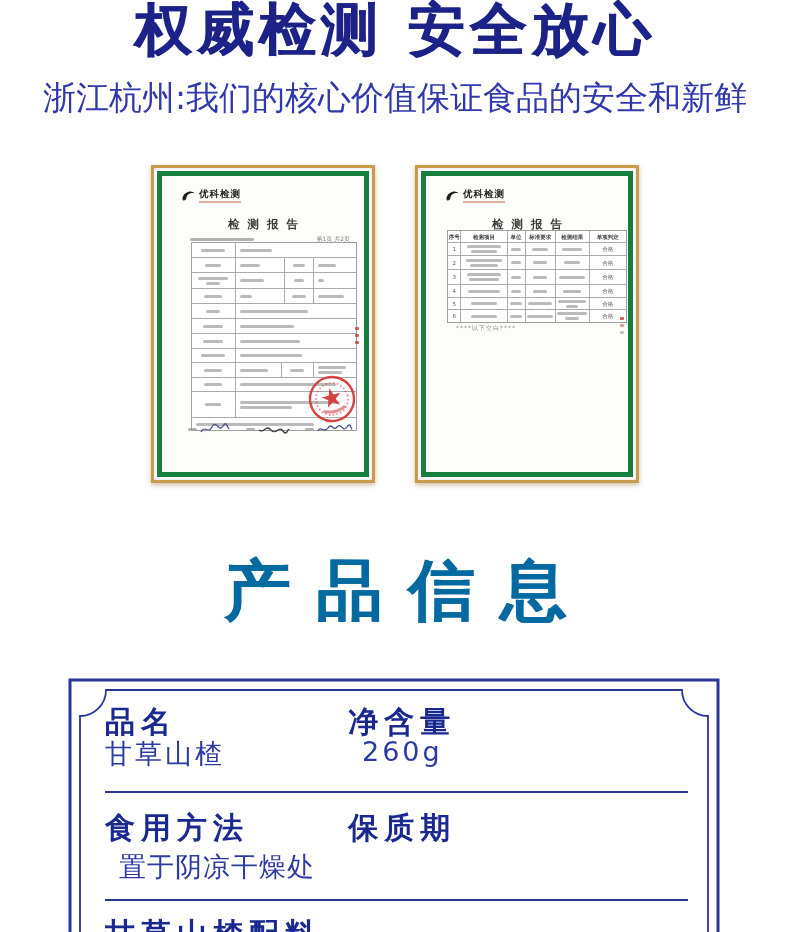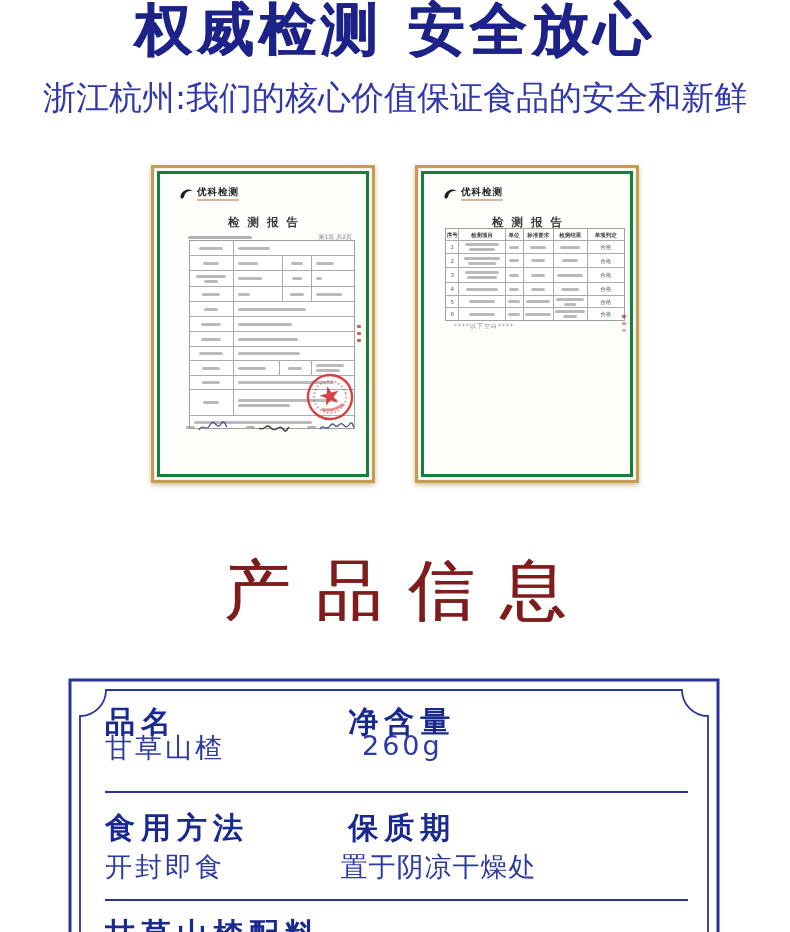--- a/index.html
+++ b/index.html
@@ -10,21 +10,21 @@
   .main-title { position:absolute; top:-8px; left:0; width:100%; text-align:center;
     font-size:57px; font-weight:900; color:#1c2287; letter-spacing:5px; white-space:nowrap;
     text-shadow:1px 0 currentColor; }
   .tips { position:absolute; top:76px; left:0; width:100%; text-align:center;
     font-size:33px; font-weight:500; color:#3038ab; white-space:nowrap; }
 
   
   .certs { position:absolute; top:165px; left:0; width:100%; display:flex; justify-content:center; gap:40px; }
   .cert { width:224px; height:318px; border:3px solid #c89c4e; background:#fff; padding:3px;
     box-shadow:0 2px 5px rgba(140,110,40,.45), inset 0 0 2px rgba(160,120,40,.4); }
-  .cert-inner { position:relative; width:100%; height:100%; border:3px solid #15803d; background:#fdfdfa; overflow:hidden; }
+  .cert-inner { position:relative; width:100%; height:100%; border:5px solid #15803d; background:#fdfdfa; overflow:hidden; }
 
   .logo { position:absolute; top:13px; left:19px; display:flex; align-items:flex-start; gap:3px; }
   .logo-text { font-size:9.5px; font-weight:bold; color:#1d1d1d; letter-spacing:1px; line-height:10px; }
   .logo-sub { width:42px; height:2px; background:#c98a6a; opacity:.65; margin-top:2px; }
 
   .cert-title { position:absolute; top:41px; left:0; width:100%; text-align:center;
     font-size:11.5px; font-weight:600; color:#3a3a3a; letter-spacing:8px; text-indent:8px; }
 
   .cert-head { position:absolute; top:59px; left:28px; right:14px; display:flex; justify-content:space-between; align-items:center; }
   .page-label { font-size:6px; color:#7a7a7a; white-space:nowrap; }
@@ -55,21 +55,21 @@
 
   .seal { position:absolute; top:198px; left:145px; width:50px; height:50px; transform:rotate(-14deg); opacity:.92; }
   .sigs { position:absolute; top:246px; left:26px; right:10px; display:flex; justify-content:space-between; align-items:center; }
   .sig { display:flex; align-items:center; gap:2px; }
 
   .edge-marks { position:absolute; display:flex; flex-direction:column; gap:4px; }
   .edge-marks i { display:block; width:4px; height:3px; background:#c23a35; opacity:.8; border-radius:1px; }
 
   
   .section-title { position:absolute; top:546px; left:0; width:100%; text-align:center; white-space:nowrap; }
-  .section-title span { font-size:66px; font-weight:400; color:#7f1d1d; letter-spacing:26px; margin-right:-26px;
+  .section-title span { font-size:66px; font-weight:700; color:#0369a1; letter-spacing:26px; margin-right:-26px;
     text-shadow:1px 0 currentColor; }
 
   .info-box { position:absolute; top:678px; left:68px; width:652px; height:300px; }
   .frame-svg { position:absolute; top:0; left:0; }
   .info-content { position:absolute; top:0; left:37px; right:32px; }
   .irow { position:absolute; left:0; right:0; display:flex; }
   .ic1 { width:38%; text-align:left; }
   .ic2 { width:26%; text-align:center; }
   .ic3 { width:36%; text-align:right; }
   .ilabel { font-size:30px; font-weight:bold; color:#19298f; letter-spacing:6px; white-space:nowrap; }
@@ -448,31 +448,30 @@
     <svg class="frame-svg" width="652" height="300" viewBox="0 0 652 300">
       <path d="M2 300 L2 2 L650 2 L650 300" fill="none" stroke="#2a3598" stroke-width="3"></path>
       <path d="M12 300 L12 38 A26 26 0 0 0 38 12 L614 12 A26 26 0 0 0 640 38 L640 300" fill="none" stroke="#2a3598" stroke-width="1.8"></path>
     </svg>
 
     <div class="info-content">
       <div class="irow" style="top:24px">
         <div class="ic1 ilabel">品名</div>
         <div class="ic2 ilabel">净含量</div>
       </div>
-      <div class="irow" style="top:52px">
+      <div class="irow" style="top:58px">
         <div class="ic1 ivalue">甘草山楂</div>
         <div class="ic2 ivalue">260g</div>
       </div>
       <div class="divider" style="top:113px"></div>
       <div class="irow" style="top:130px">
         <div class="ic1 ilabel">食用方法</div>
         <div class="ic2 ilabel">保质期</div>
       </div>
       <div class="irow" style="top:171px">
-        <div class="ic1 ivalue">开封即食</div>
         <div class="ic3 ivalue" style="letter-spacing:1px">置于阴凉干燥处</div>
       </div>
       <div class="divider" style="top:221px"></div>
       <div class="irow" style="top:236px">
         <div class="ilabel" style="width:100%">甘草山楂配料</div>
       </div>
     </div>
   </div>
 
 </div>

